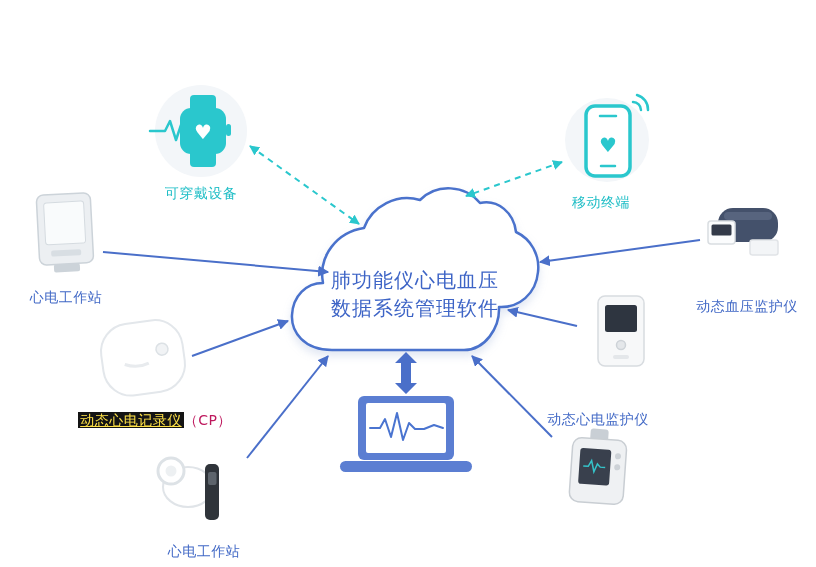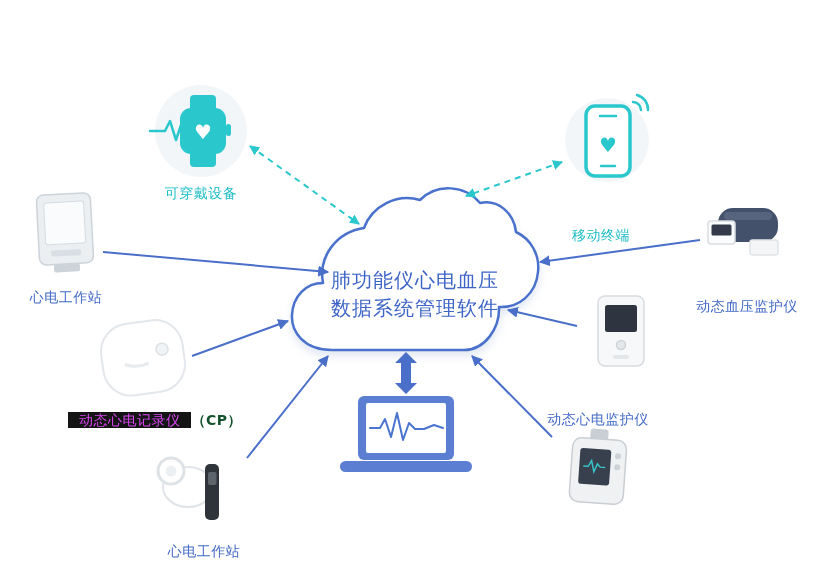--- a/index.html
+++ b/index.html
@@ -30,24 +30,25 @@
     top: 266px;
     width: 180px;
     text-align: center;
     color: #3d64c6;
     font-size: 20px;
     line-height: 28px;
     letter-spacing: 1px;
   }
   .cp-main {
     background: #141414;
-    color: #d946ef;
-    padding: 0 11px;
+    color: #fde047;
+    padding: 0 2px;
+    text-decoration: underline;
   }
-  .cp-suffix { color: #14532d; font-weight: bold; }
+  .cp-suffix { color: #be185d; }
 </style>
 </head>
 <body>
 
 <div class="stage">
 
   <svg width="816" height="567" viewBox="0 0 816 567">
     <defs>
       <marker id="ab" viewBox="0 0 10 10" refX="9" refY="5" markerWidth="11" markerHeight="11" markerUnits="userSpaceOnUse" orient="auto-start-reverse">
         <path d="M0,0L10,5L0,10Z" fill="#4a6fc9"></path>
@@ -148,21 +149,21 @@
     </g>
   </svg>
 
   <div class="cloud-text">
     <div>肺功能仪心电血压</div>
     <div>数据系统管理软件</div>
   </div>
 
   <div class="label teal" style="left:145px; top:185px; width:112px;">可穿戴设备</div>
 
-  <div class="label teal" style="left:545px; top:194px; width:112px;margin-top:33px;">移动终端</div>
+  <div class="label teal" style="left:545px; top:194px; width:112px;">移动终端</div>
 
   <div class="label blue" style="left:6px; top:289px; width:120px;">心电工作站</div>
 
   <div class="label blue" style="left:60px; top:412px; width:190px;">
     <span class="cp-main">动态心电记录仪</span><span class="cp-suffix">（CP）</span>
   </div>
 
   <div class="label blue" style="left:144px; top:543px; width:120px;">心电工作站</div>
 
   <div class="label blue" style="left:677px; top:298px; width:140px;">动态血压监护仪</div>

